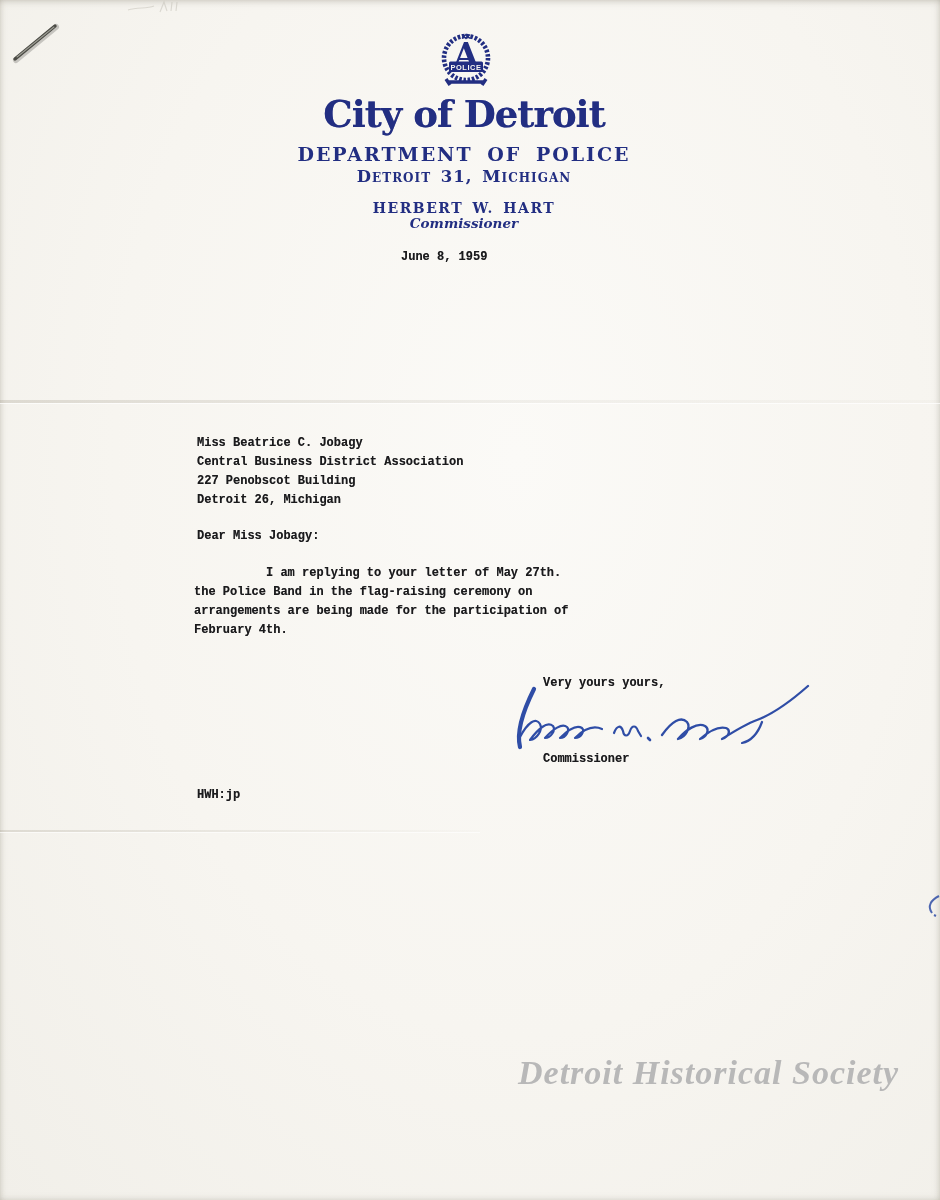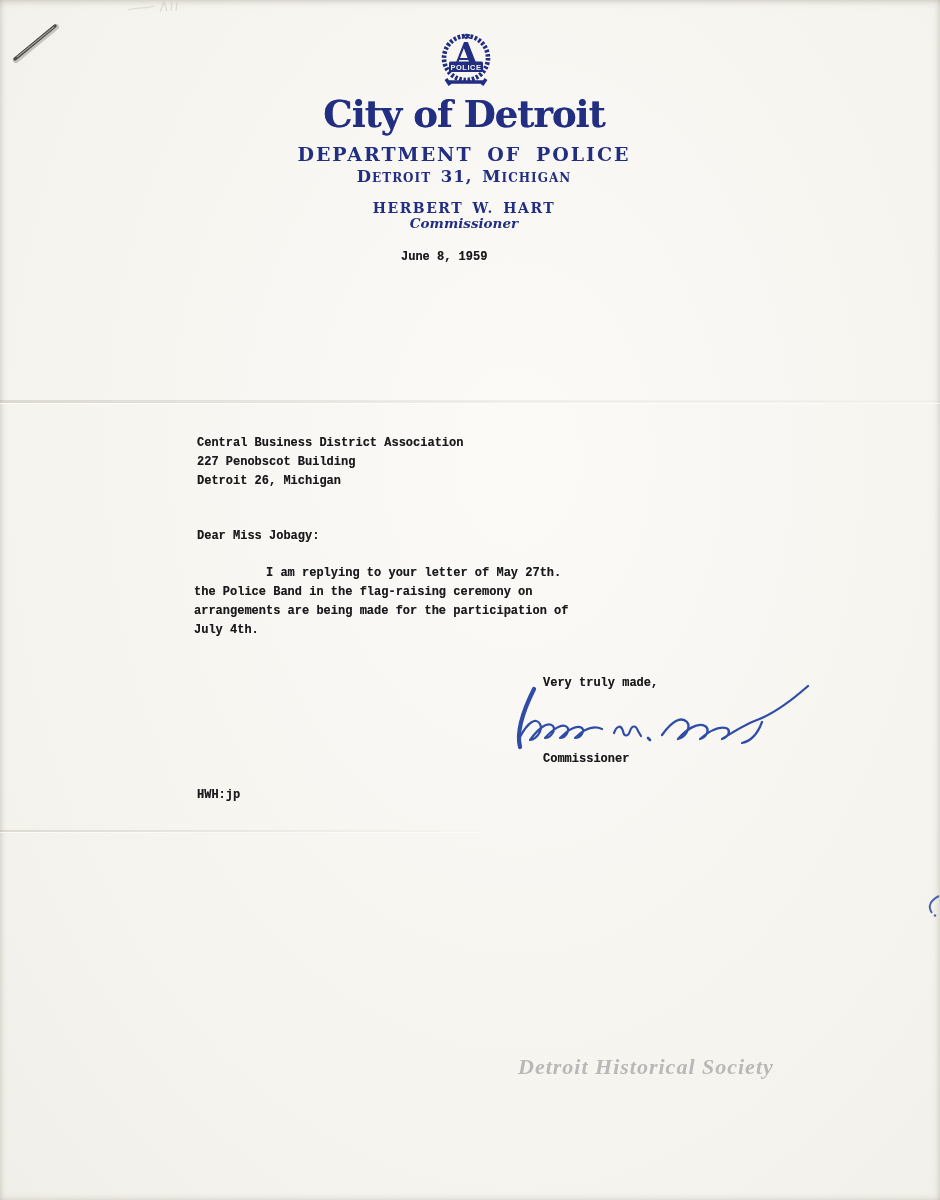--- a/index.html
+++ b/index.html
@@ -77,21 +77,21 @@
   .fold-2{
     top:830px;left:0;width:480px;height:2px;
     background:linear-gradient(to right, rgba(165,158,142,0.28), rgba(165,158,142,0.02));
     box-shadow:0 1px 0 rgba(255,255,255,0.6);
   }
   .watermark{
     left:518px;top:1054px;
     font-family:"Liberation Serif","DejaVu Serif",serif;
     font-style:italic;
     font-weight:700;
-    font-size:22px;
+    font-size:34px;
     color:#b2b2b3;
     letter-spacing:1px;
     opacity:0.9;
   }
 </style>
 </head>
 <body>
 
 <div class="page">
 
@@ -121,35 +121,36 @@
   <div class="abs center-row navy lh-city" style="top:167px;">Detroit 31, Michigan</div>
   <div class="abs center-row navy lh-name" style="top:200px;">HERBERT W. HART</div>
   <div class="abs center-row navy lh-role" style="top:215px;">Commissioner</div>
 
   <div class="abs mono" style="left:401px;top:248px;">June 8, 1959</div>
 
   <div class="abs fold fold-1"></div>
   <div class="abs fold fold-2"></div>
 
   <div class="abs" style="left:197px;top:434px;">
+    <div class="mono">Miss Beatrice C. Jobagy</div>
     <div class="mono">Central Business District Association</div>
     <div class="mono">227 Penobscot Building</div>
     <div class="mono">Detroit 26, Michigan</div>
   </div>
 
   <div class="abs mono" style="left:197px;top:527px;">Dear Miss Jobagy:</div>
 
   <div class="abs" style="left:194px;top:564px;">
     <div class="mono">          I am replying to your letter of May 27th.</div>
     <div class="mono">the Police Band in the flag-raising ceremony on</div>
     <div class="mono">arrangements are being made for the participation of</div>
-    <div class="mono">July 4th.</div>
+    <div class="mono">February 4th.</div>
   </div>
 
-  <div class="abs mono" style="left:543px;top:674px;">Very truly made,</div>
+  <div class="abs mono" style="left:543px;top:674px;">Very yours yours,</div>
 
   <svg class="abs" style="left:510px;top:683px;" width="340" height="74" viewBox="0 0 340 74">
     <g fill="none" stroke="#2f4da6" stroke-linecap="round" stroke-linejoin="round">
       <path d="M24,6 C13,28 6,48 10,64" stroke-width="4.2"></path>
       <path d="M10,54 C18,39 26,34 30,41 C33,47 27,56 20,57 C28,46 37,38 43,43
                C46,47 41,55 35,55 C43,46 52,40 57,44 C60,47 56,55 50,55
                C58,47 66,41 72,45 C75,48 71,55 65,55 C73,47 83,42 92,46" stroke-width="2.2"></path>
       <path d="M104,50 C107,42 111,42 113,48 C114,54 118,54 120,48 C122,42 126,42 128,48 L131,53" stroke-width="2.2"></path>
       <path d="M138,55 l2,2" stroke-width="2.6"></path>
       <path d="M152,52 C162,38 171,33 177,39 C181,44 176,54 168,56 C176,47 187,39 195,43

